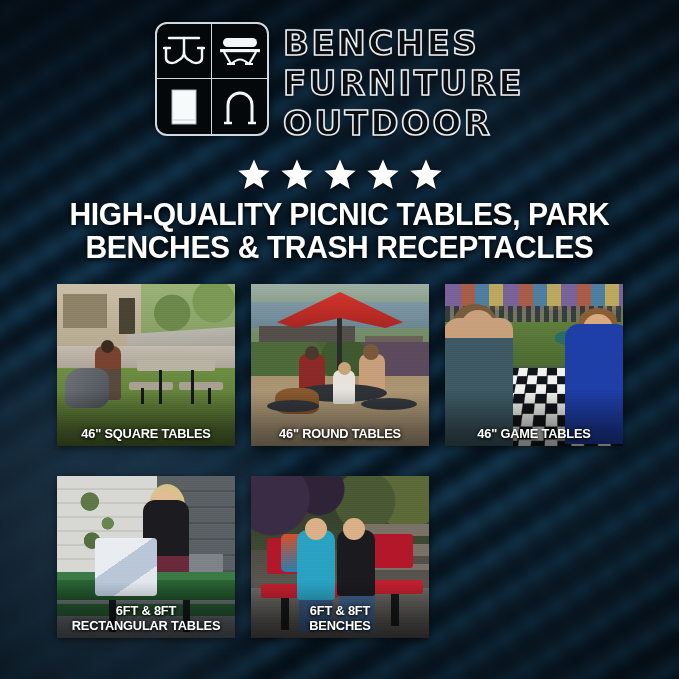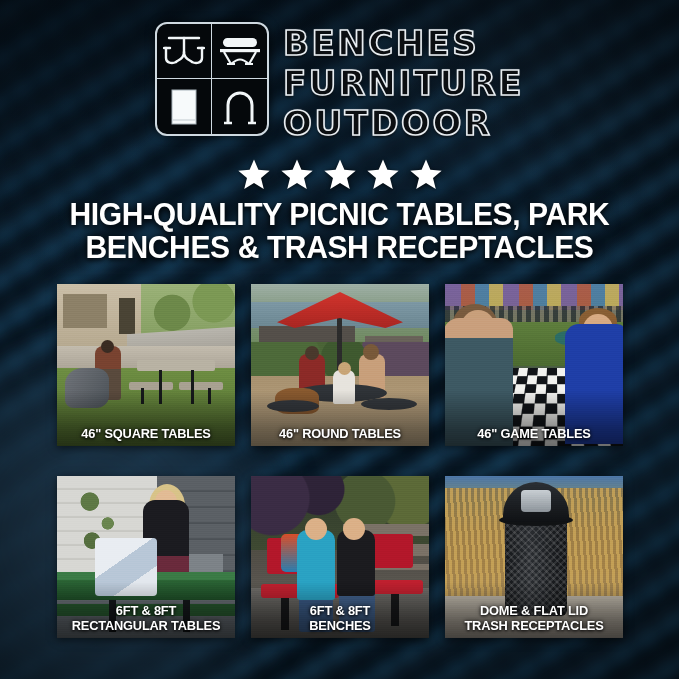--- a/index.html
+++ b/index.html
@@ -554,33 +554,16 @@
             <div class="t5-boy2h"></div>
           <div class="photo-grain"></div>
             <div class="photo-shade"></div>
         </div>
         <div class="tile-caption">
           <span class="cl">6FT &amp; 8FT</span>
           <span class="cl">BENCHES</span>
         </div>
       </div>
 
-      <div class="tile">
-        <div class="tile-photo scene">
-          <div class="t6-bg"></div>
-            <div class="t6-grass"></div>
-            <div class="t6-walk"></div>
-          <div class="t6-can"></div>
-            <div class="t6-rim"></div>
-          <div class="t6-dome"></div>
-            <div class="t6-slot"></div>
-          <div class="photo-grain"></div>
-            <div class="photo-shade"></div>
-        </div>
-        <div class="tile-caption">
-          <span class="cl">DOME &amp; FLAT LID</span>
-          <span class="cl">TRASH RECEPTACLES</span>
-        </div>
-      </div>
 
     </div>
   </div>
 </div>
 
 </body></html>

